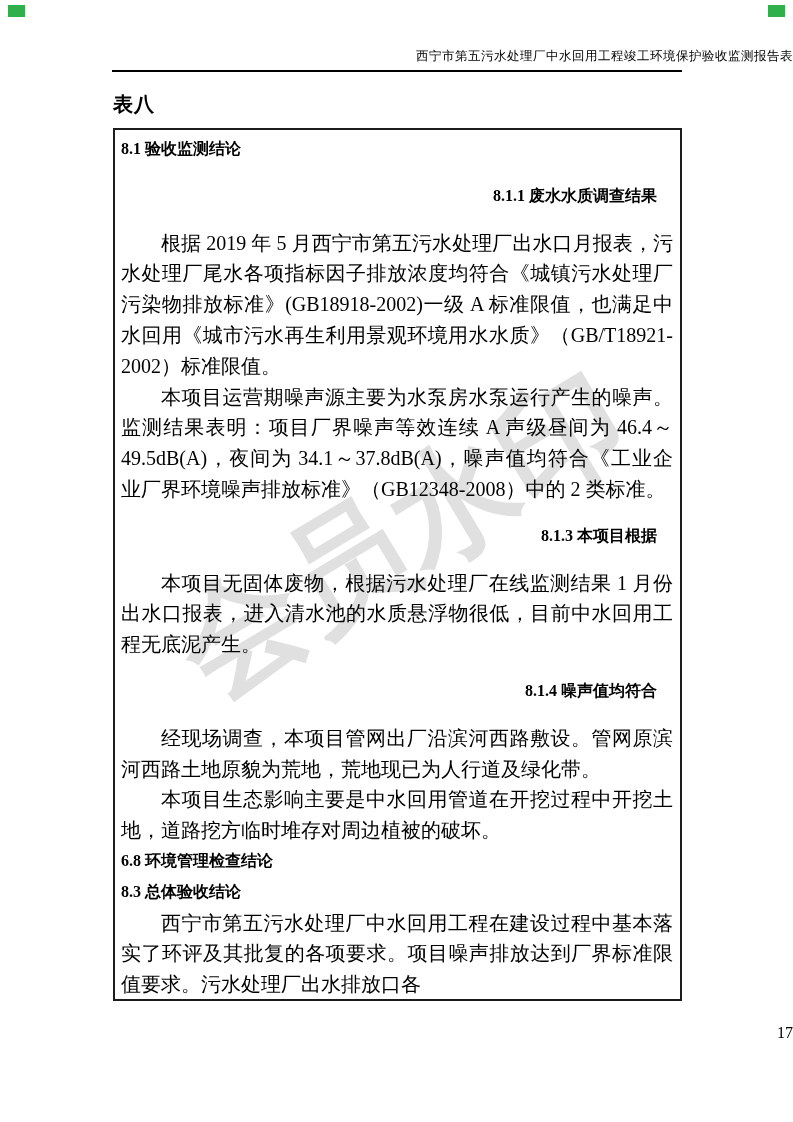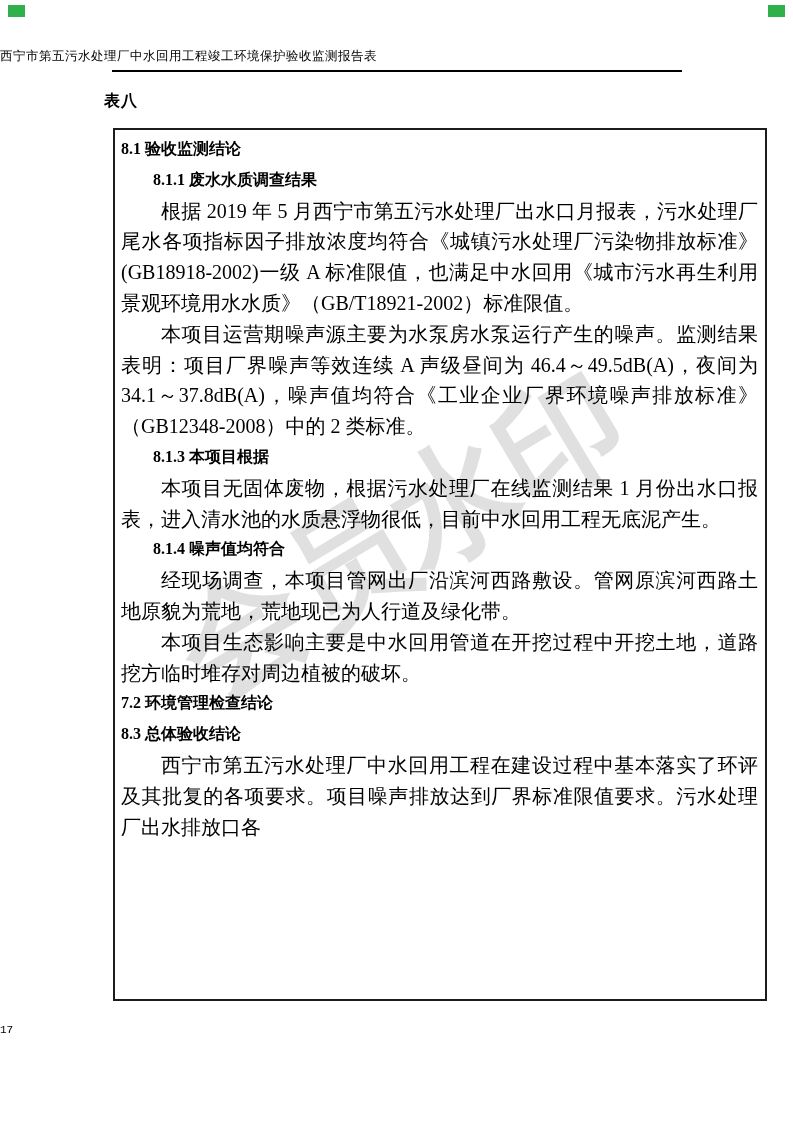--- a/index.html
+++ b/index.html
@@ -12,62 +12,63 @@
     color:#000;
   }
   .corner-mark{
     position:absolute;top:5px;width:17px;height:12px;
     background:#2fb04b;
   }
   .corner-mark.left{left:8px;}
   .corner-mark.right{left:768px;}
   .doc-header{
     position:absolute;top:48px;left:0;width:100%;
-    text-align:left;font-size:12.5px;letter-spacing:0.5px;
+    text-align:right;font-size:12.5px;letter-spacing:0.5px;
   }
   .header-rule{
     position:absolute;top:70px;left:112px;width:570px;height:0;
     border-top:2px solid #000;
   }
   .table-label{
-    position:absolute;top:91px;left:104px;
-    font-size:16px;font-weight:bold;letter-spacing:1px;
+    position:absolute;top:91px;left:113px;
+    font-size:20px;font-weight:bold;letter-spacing:1px;
   }
   .watermark{
     position:absolute;left:118px;top:462px;width:566px;height:145px;
     transform:rotate(-31deg);
     font-size:124px;line-height:145px;white-space:nowrap;text-align:center;
     color:rgba(0,0,0,0.12);
     font-weight:bold;
     pointer-events:none;
     z-index:0;
   }
   .tbl{
     position:absolute;top:128px;left:113px;
-    width:654px;height:873px;
+    width:569px;height:873px;
     box-sizing:border-box;
     border:2px solid #1c1c1c;
     padding:4px 7px 0 6px;
     overflow:hidden;
     z-index:1;
   }
   .tbl .h1{
     font-size:16px;font-weight:bold;line-height:30.8px;margin:0;
   }
   .tbl .h2{
-    font-size:16px;font-weight:bold;line-height:30.8px;margin:0;
+    font-size:16px;font-weight:bold;line-height:30.8px;margin:16px;
     text-indent:2em;
+    text-align:right;
   }
   .tbl p{
     margin:0;font-size:20px;line-height:30.8px;
     text-indent:2em;text-align:justify;
   }
   .page-number{
     position:absolute;top:1024px;left:0;width:100%;
-    text-align:left;font-size:11px;font-family:Liberation Mono, monospace;
+    text-align:right;font-size:16px;
   }
 </style>
 </head>
 <body>
 
 <div class="page">
 
   <div class="corner-mark left"></div>
   <div class="corner-mark right"></div>
 
@@ -81,20 +82,20 @@
   <div class="tbl">
     <div class="h1">8.1 验收监测结论</div>
     <div class="h2">8.1.1 废水水质调查结果</div>
     <p>根据 2019 年 5 月西宁市第五污水处理厂出水口月报表，污水处理厂尾水各项指标因子排放浓度均符合《城镇污水处理厂污染物排放标准》(GB18918-2002)一级 A 标准限值，也满足中水回用《城市污水再生利用景观环境用水水质》（GB/T18921-2002）标准限值。</p>
     <p>本项目运营期噪声源主要为水泵房水泵运行产生的噪声。监测结果表明：项目厂界噪声等效连续 A 声级昼间为 46.4～49.5dB(A)，夜间为 34.1～37.8dB(A)，噪声值均符合《工业企业厂界环境噪声排放标准》（GB12348-2008）中的 2 类标准。</p>
     <div class="h2">8.1.3 本项目根据</div>
     <p>本项目无固体废物，根据污水处理厂在线监测结果 1 月份出水口报表，进入清水池的水质悬浮物很低，目前中水回用工程无底泥产生。</p>
     <div class="h2">8.1.4 噪声值均符合</div>
     <p>经现场调查，本项目管网出厂沿滨河西路敷设。管网原滨河西路土地原貌为荒地，荒地现已为人行道及绿化带。</p>
     <p>本项目生态影响主要是中水回用管道在开挖过程中开挖土地，道路挖方临时堆存对周边植被的破坏。</p>
-    <div class="h1">7.2 环境管理检查结论</div>
+    <div class="h1">6.8 环境管理检查结论</div>
     <div class="h1">8.3 总体验收结论</div>
     <p>西宁市第五污水处理厂中水回用工程在建设过程中基本落实了环评及其批复的各项要求。项目噪声排放达到厂界标准限值要求。污水处理厂出水排放口各</p>
   </div>
 
   <div class="page-number">17</div>
 
 </div>
 
 </body></html>

